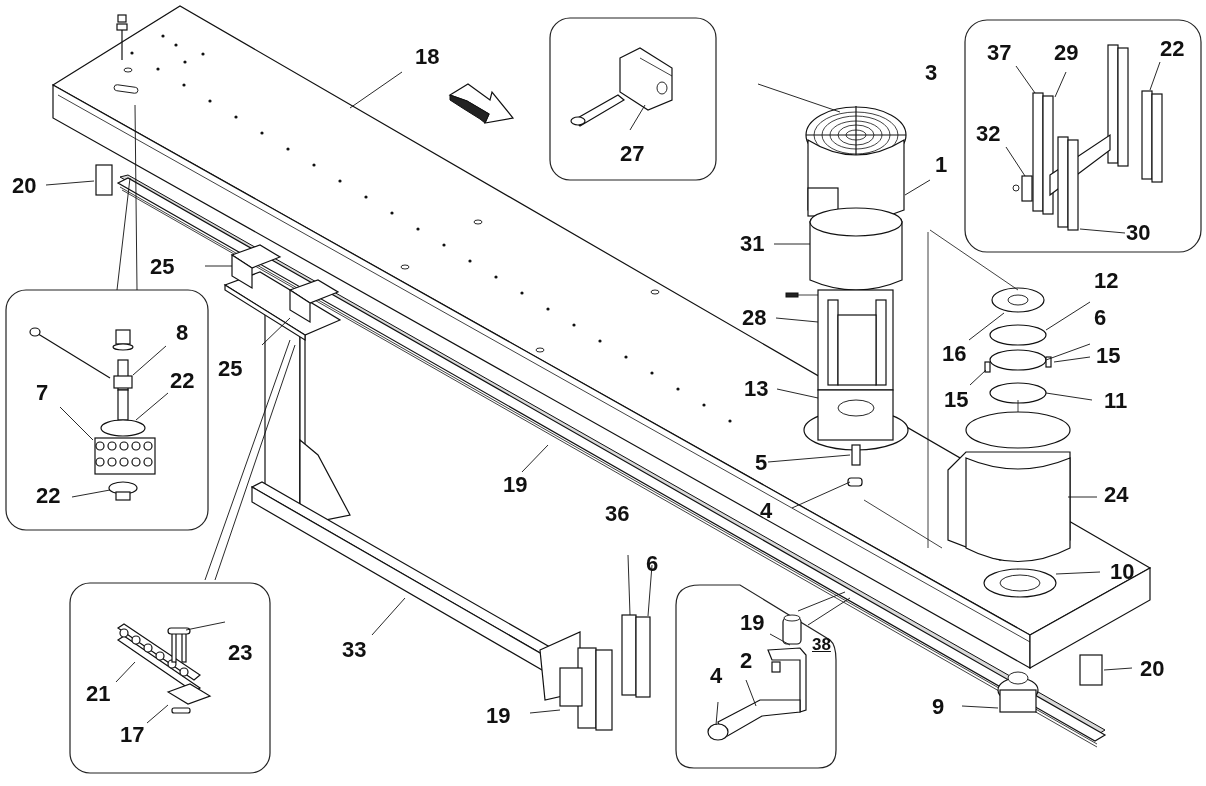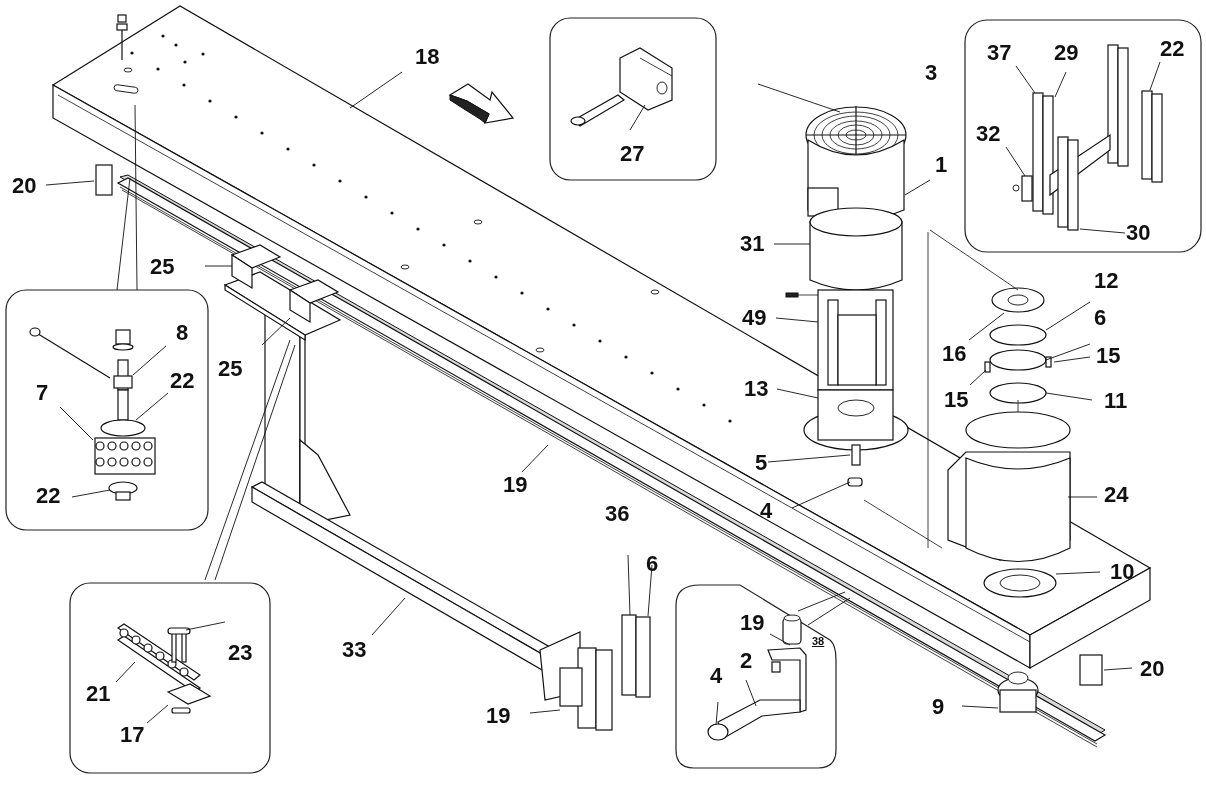--- a/index.html
+++ b/index.html
@@ -9,21 +9,21 @@
   .thin{stroke:#111;stroke-width:0.8;fill:none;}
   .fillw{fill:#fff;stroke:#111;stroke-width:1.2;}
   .fillg{fill:#d9d9d9;stroke:#111;stroke-width:1;}
   .dark{fill:#222;stroke:#111;stroke-width:1;}
   .lead{stroke:#111;stroke-width:0.9;fill:none;}
   .inset{fill:#fff;stroke:#222;stroke-width:1.2;}
   .hole{fill:#fff;stroke:#111;stroke-width:0.9;}
   .dot{fill:#111;}
   .callout{position:absolute;font-family:"Liberation Sans",sans-serif;font-weight:bold;color:#111;line-height:1;white-space:nowrap;}
   .lg{font-size:22px;}
-  .sm{font-size:11px;text-decoration:underline;}
+  .sm{font-size:17px;text-decoration:underline;}
 </style>
 </head>
 <body>
 
 <svg width="1206" height="786" viewBox="0 0 1206 786">
 
   <g>
 
     <polygon class="fillw" points="53,85 180,6 1150,568 1030,635"></polygon>
 
@@ -318,21 +318,21 @@
     <line class="lead" x1="770" y1="634" x2="790" y2="645"></line>
     <line class="lead" x1="798" y1="611" x2="845" y2="592"></line>
     <line class="lead" x1="808" y1="625" x2="850" y2="598"></line>
   </g>
 </svg>
 
 <div class="callout lg" style="left:415px;top:46px">18</div>
 <div class="callout lg" style="left:925px;top:62px">3</div>
 <div class="callout lg" style="left:935px;top:154px">1</div>
 <div class="callout lg" style="left:740px;top:233px">31</div>
-<div class="callout lg" style="left:742px;top:307px">49</div>
+<div class="callout lg" style="left:742px;top:307px">28</div>
 <div class="callout lg" style="left:744px;top:378px">13</div>
 <div class="callout lg" style="left:755px;top:452px">5</div>
 <div class="callout lg" style="left:760px;top:500px">4</div>
 
 <div class="callout lg" style="left:620px;top:143px">27</div>
 
 <div class="callout lg" style="left:987px;top:42px">37</div>
 <div class="callout lg" style="left:1054px;top:42px">29</div>
 <div class="callout lg" style="left:1160px;top:38px">22</div>
 <div class="callout lg" style="left:976px;top:123px">32</div>

